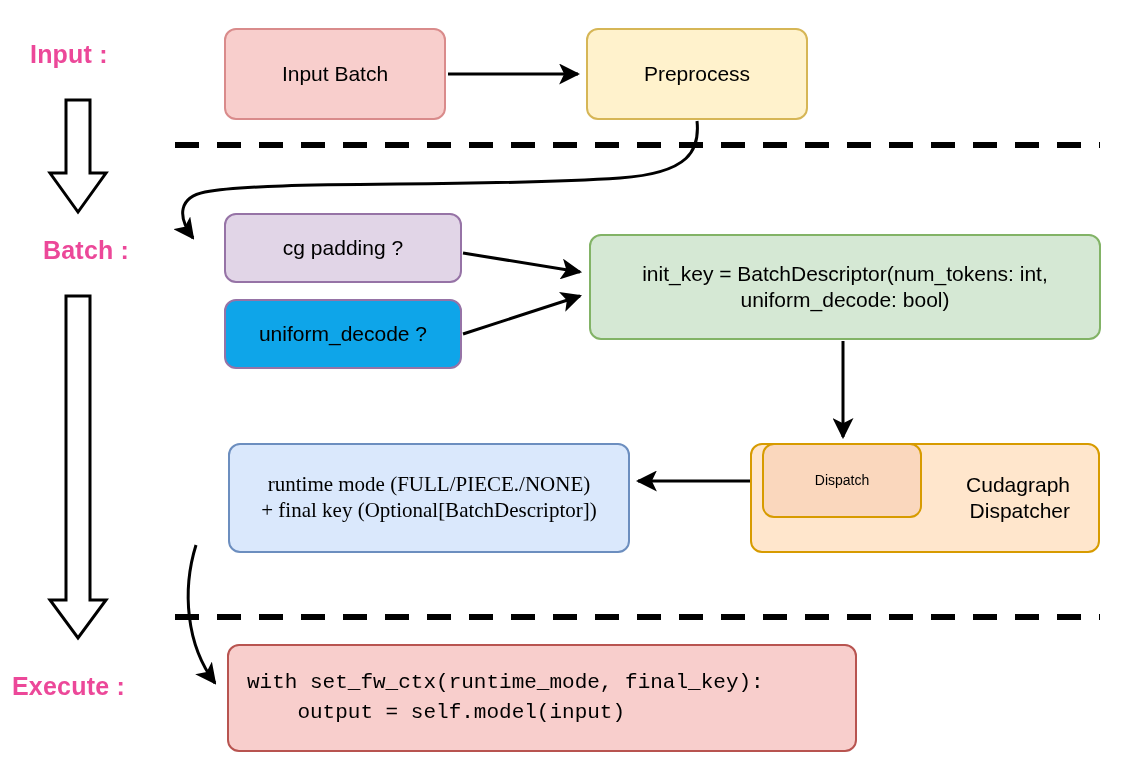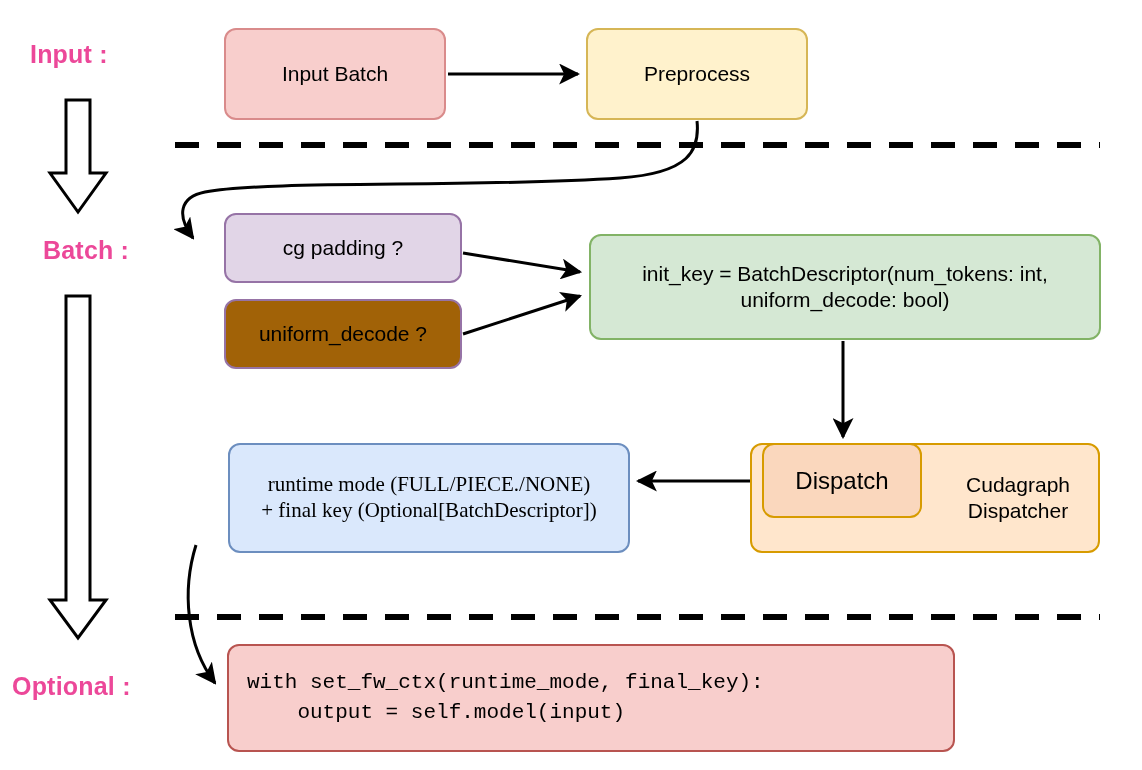--- a/index.html
+++ b/index.html
@@ -45,21 +45,21 @@
     color: #000000;
     line-height: 1.22;
     font-size: 21px;
     padding: 16px 8px;
   }
   .node .txt { display: block; white-space: pre-line; }
 
   .n-input-batch { background:#f8cecc; border-color:#d98b8b; }
   .n-preprocess  { background:#fff2cc; border-color:#d6b656; }
   .n-cgpad       { background:#e1d5e7; border-color:#9673a6; }
-  .n-unidec      { background:#a16207; border-color:#9673a6;justify-content:center; }
+  .n-unidec      { background:#0ea5e9; border-color:#9673a6;justify-content:center; }
   .n-initkey     { background:#d5e8d4; border-color:#82b366; }
   .n-runtime     { background:#dae8fc; border-color:#6c8ebf;font-family:Liberation Serif, serif; }
   .n-cgdisp      { background:#ffe6cc; border-color:#d79b00; }
   .n-dispatch    { background:#fad7bd; border-color:#d79b00; }
   .n-code {
     background:#f8cecc; border-color:#b85450;
     font-family: "Liberation Mono", monospace;
     font-size: 21px;
     justify-content: flex-start;
     text-align: left;
@@ -96,21 +96,21 @@
 
     <line x1="843" y1="341" x2="843" y2="437" stroke="#000000" stroke-width="3" marker-end="url(#ah)"></line>
 
     <line x1="760" y1="481" x2="638" y2="481" stroke="#000000" stroke-width="3" marker-end="url(#ah)"></line>
 
     <path d="M 196 545 C 182 590, 186 645, 215 683" fill="none" stroke="#000000" stroke-width="3" marker-end="url(#ah)"></path>
   </svg>
 
   <div class="stage-label" style="left:30px; top:40px;">Input :</div>
   <div class="stage-label" style="left:43px; top:236px;">Batch :</div>
-  <div class="stage-label" style="left:12px; top:672px;">Optional :</div>
+  <div class="stage-label" style="left:12px; top:672px;">Execute :</div>
 
   <div class="node n-input-batch" style="left:224px; top:28px; width:222px; height:92px;">
     <span class="txt">Input Batch</span>
   </div>
 
   <div class="node n-cgpad" style="left:224px; top:213px; width:238px; height:70px;">
     <span class="txt">cg padding ?</span>
   </div>
 
   <div class="node n-preprocess" style="left:586px; top:28px; width:222px; height:92px;">
@@ -124,27 +124,27 @@
   <div class="node n-initkey" style="left:589px; top:234px; width:512px; height:106px;">
     <span class="txt">init_key = BatchDescriptor(num_tokens: int,
 uniform_decode: bool)</span>
   </div>
 
   <div class="node n-runtime" style="left:228px; top:443px; width:402px; height:110px;">
     <span class="txt">runtime mode (FULL/PIECE./NONE)
 + final key (Optional[BatchDescriptor])</span>
   </div>
 
-  <div class="node n-cgdisp" style="left:750px; top:443px; width:350px; height:110px; justify-content:flex-end; padding-right:28px;">
+  <div class="node n-cgdisp" style="left:750px; top:443px; width:350px; height:110px; justify-content:flex-end; padding-right:28px;text-align:right;">
     <span class="txt">Cudagraph
 Dispatcher</span>
   </div>
 
-  <div class="node n-dispatch" style="left:762px; top:443px; width:160px; height:75px; font-size:24px;">
+  <div class="node n-dispatch" style="left:762px; top:443px; width:160px; height:75px; font-size:14px;">
     <span class="txt">Dispatch</span>
   </div>
 
-  <div class="node n-code" style="left:227px; top:644px; width:728px; height:108px;">
+  <div class="node n-code" style="left:227px; top:644px; width:630px; height:108px;">
     <span class="txt">with set_fw_ctx(runtime_mode, final_key):
     output = self.model(input)</span>
   </div>
 
 </div>
 
 </body></html>

